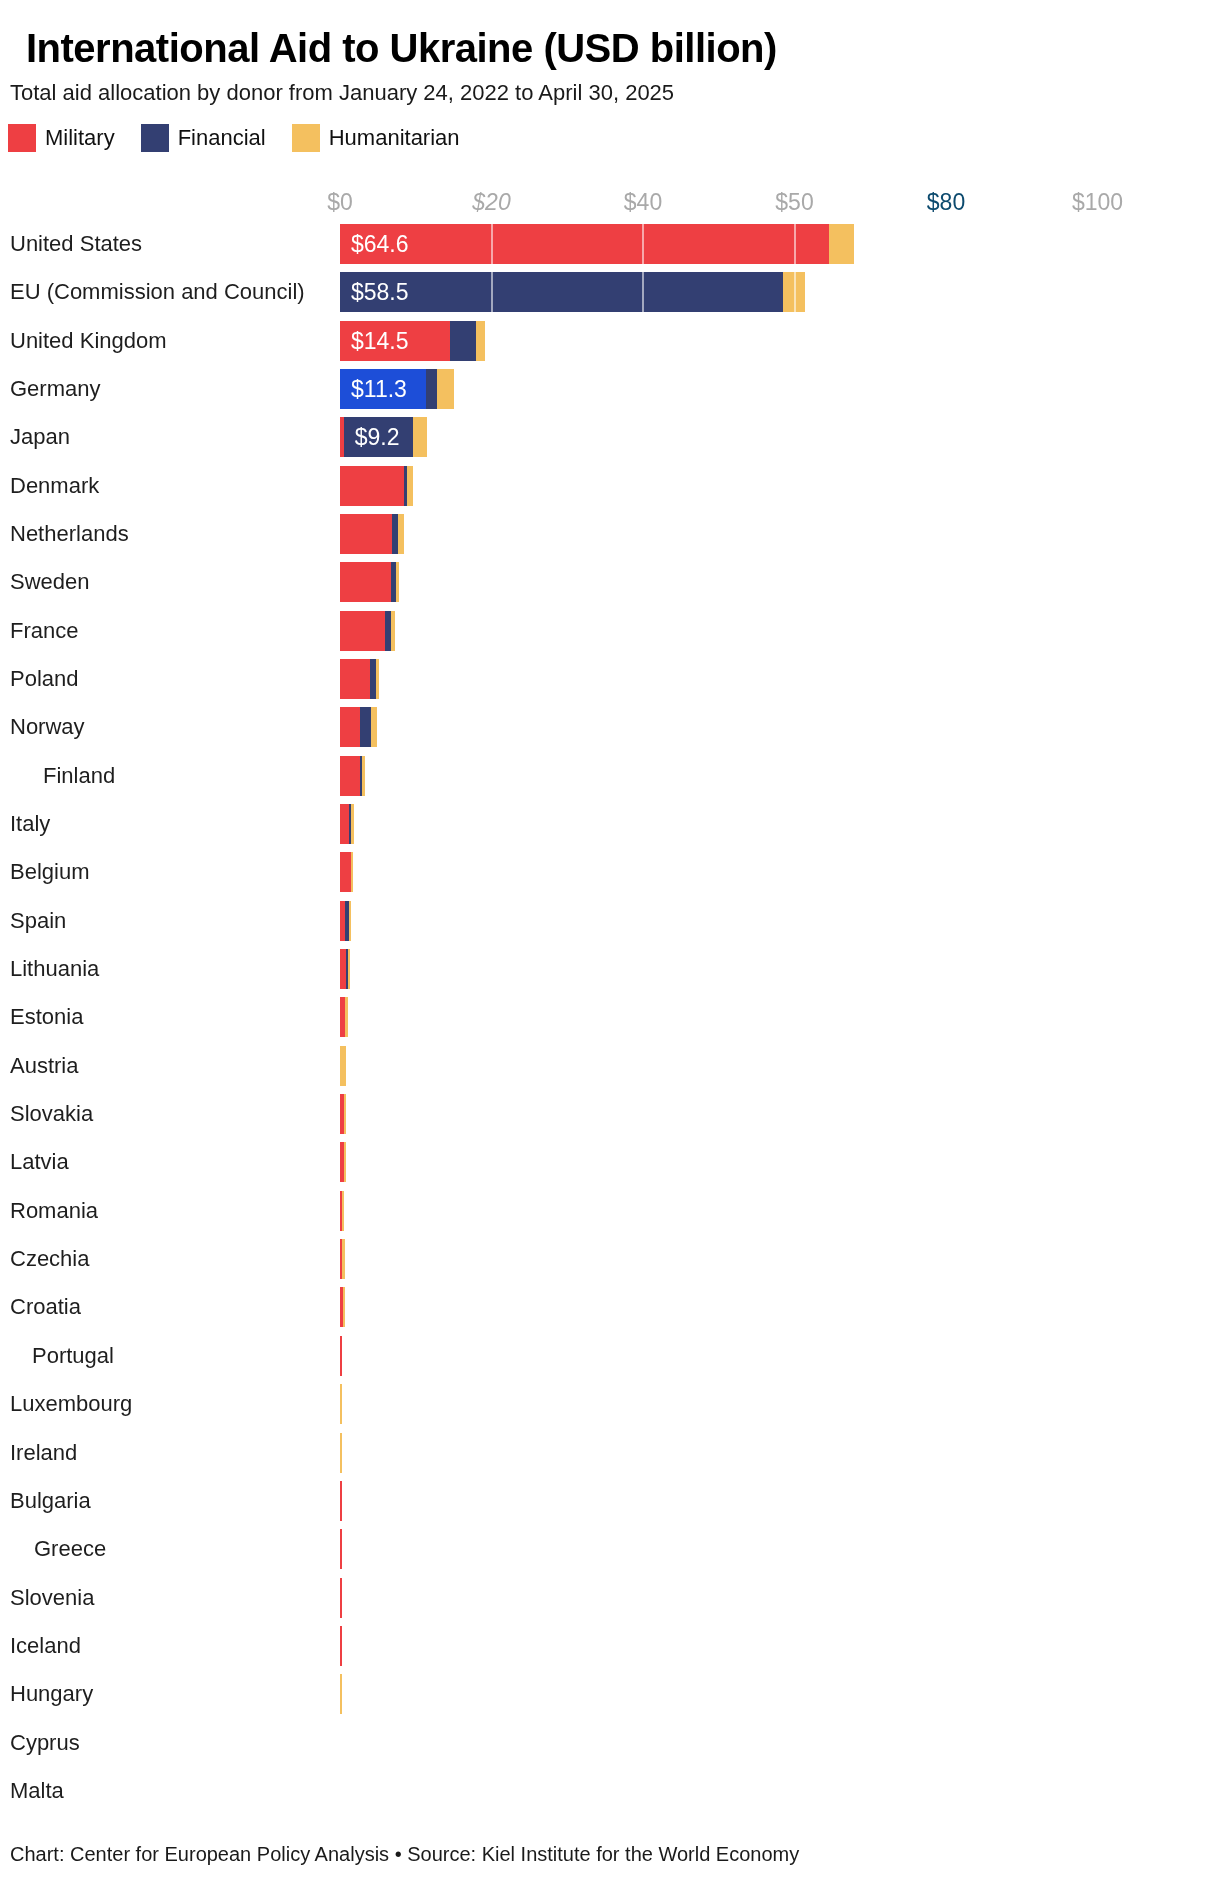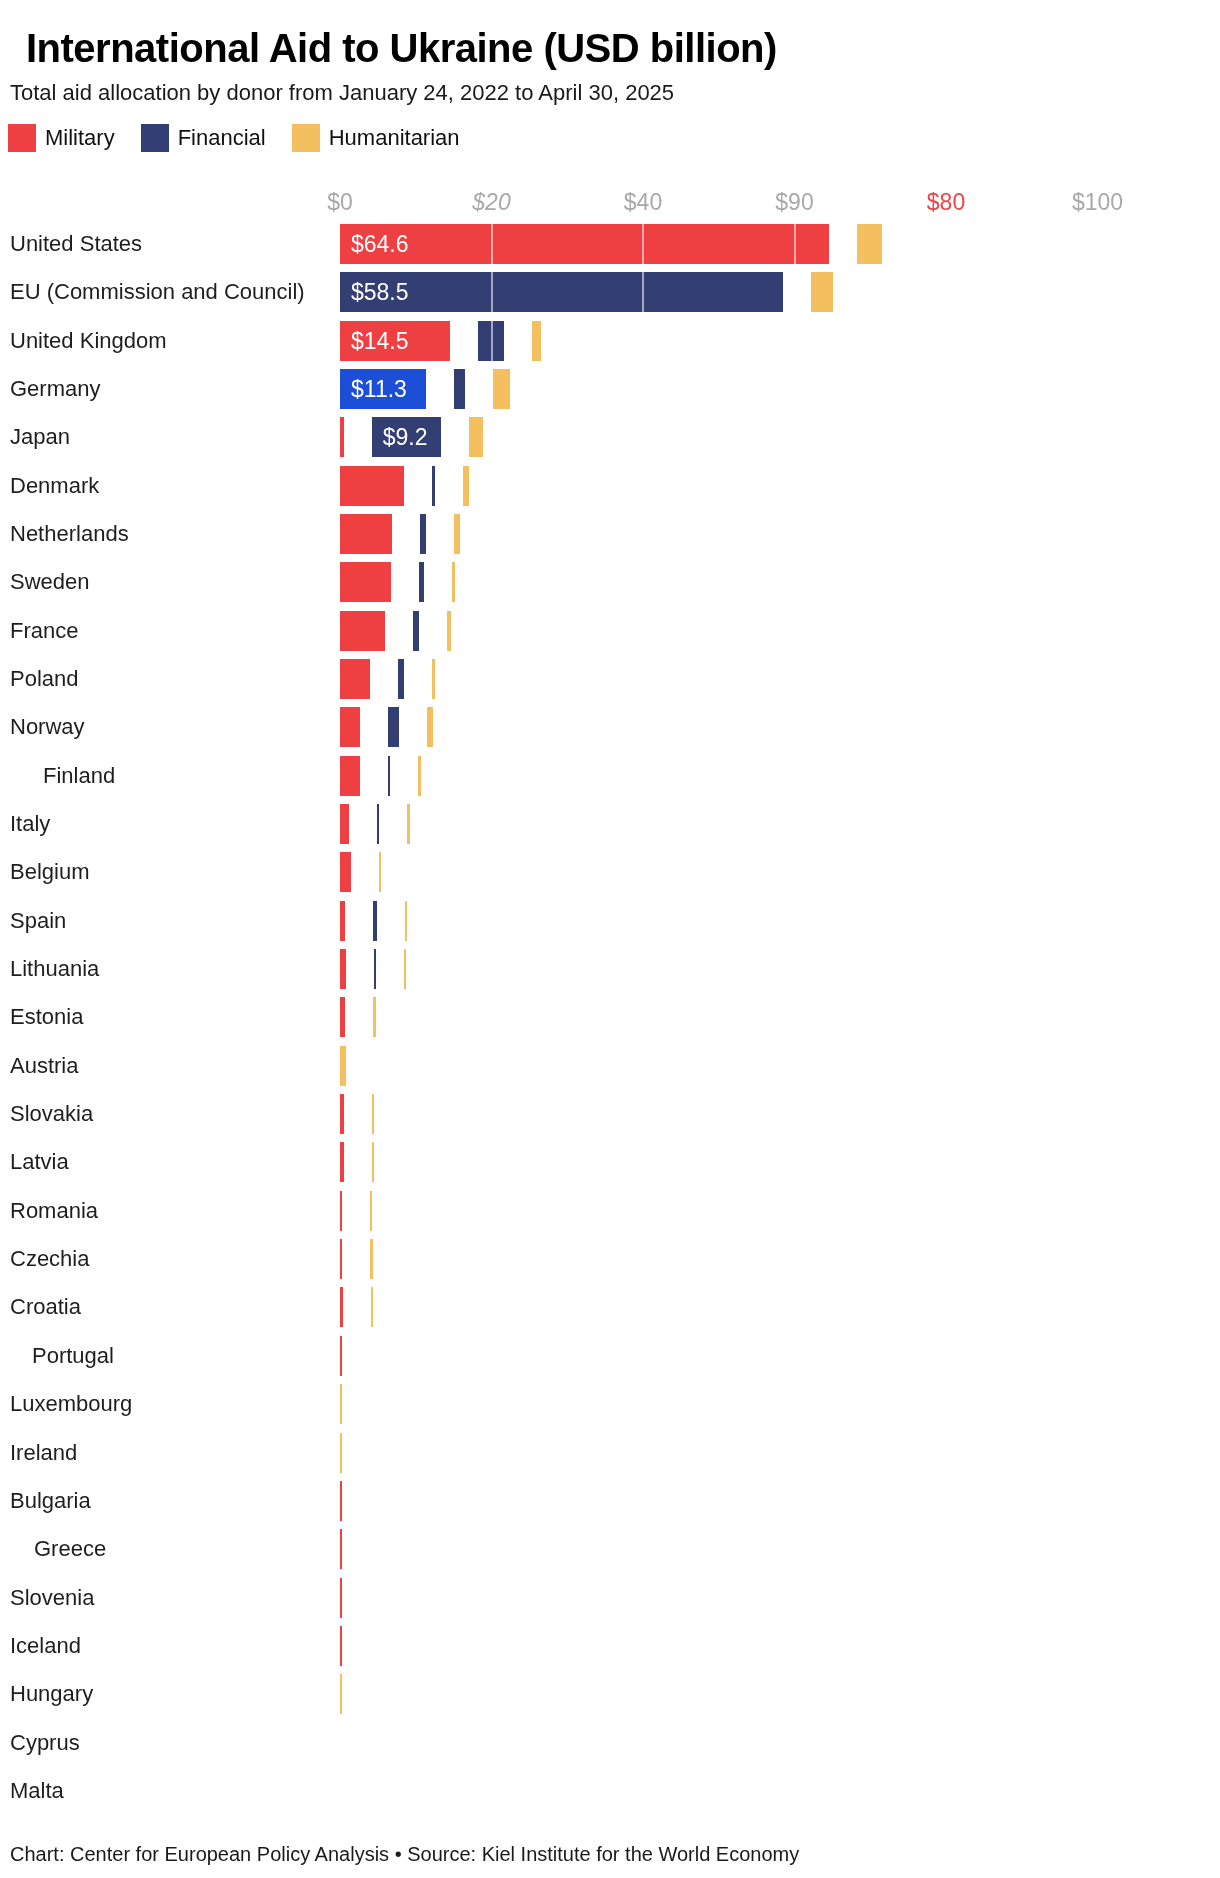--- a/index.html
+++ b/index.html
@@ -6,21 +6,21 @@
   body{width:1220px;height:1878px;position:relative;font-family:"Liberation Sans",sans-serif;color:#1a1a1a;overflow:hidden;}
   .page{position:absolute;inset:0;}
   .title{position:absolute;left:10px;top:10px;font-size:40px;font-weight:700;letter-spacing:-0.5px;color:#000;margin:16px;}
   .subtitle{position:absolute;left:10px;top:80px;font-size:22px;font-weight:400;color:#1a1a1a;margin:0;}
   .legend{position:absolute;left:8px;top:124px;display:flex;align-items:center;}
   .legend-item{display:flex;align-items:center;margin-right:26px;}
   .legend-item .swatch{width:28px;height:28px;display:inline-block;}
   .legend-item .lbl{margin-left:9px;font-size:22px;color:#111;}
   .axis-label{position:absolute;top:188px;height:28px;line-height:28px;font-size:23px;color:#a9a9a9;transform:translateX(-50%);white-space:nowrap;}
   .row-label{position:absolute;left:10px;height:28px;line-height:28px;font-size:22px;color:#1e1e1e;white-space:nowrap;z-index:1;}
-  .bar{position:absolute;display:flex;height:32px;z-index:1;gap:28px;}
+  .bar{position:absolute;display:flex;height:32px;z-index:1;}
   .seg{height:40px;position:relative;}
   .seg .val{position:relative;z-index:4;display:inline-block;padding-left:11px;line-height:40px;font-size:23px;color:#ffffff;white-space:nowrap;}
   .gridline{position:absolute;width:2px;background:rgba(255,255,255,0.55);z-index:3;}
   .footer{position:absolute;left:10px;top:1843px;font-size:20px;color:#1a1a1a;}
 </style>
 </head>
 <body>
 
 <div class="page">
   <h1 class="title">International Aid to Ukraine (USD billion)</h1>
@@ -38,22 +38,22 @@
     <div class="legend-item">
       <span class="swatch" style="background: rgb(244, 192, 95);"></span>
       <span class="lbl">Humanitarian</span>
     </div>
   </div>
 
   <div id="plot">
       <div class="axis-label" style="left: 340px; color: rgb(169, 169, 169);">$0</div>
       <div class="axis-label" style="left: 491.5px; color: rgb(169, 169, 169); font-style: italic;">$20</div>
       <div class="axis-label" style="left: 643px; color: rgb(169, 169, 169);">$40</div>
-      <div class="axis-label" style="left: 794.5px; color: rgb(169, 169, 169);">$90</div>
-      <div class="axis-label" style="left: 946px; color: #ef4444;">$80</div>
+      <div class="axis-label" style="left: 794.5px; color: rgb(169, 169, 169);">$50</div>
+      <div class="axis-label" style="left: 946px; color: #0c4a6e;">$80</div>
       <div class="axis-label" style="left: 1097.5px; color: rgb(169, 169, 169);">$100</div>
       <div class="row-label" style="top: 230px;">United States</div>
       <div class="bar" style="left: 340px; top: 224px;">
         <div class="seg" style="width: 489.345px; background: rgb(238, 63, 67);"><span class="val">$64.6</span></div>
         <div class="seg" style="width: 24.9975px; background: rgb(244, 192, 95);"></div>
       </div>
       <div class="row-label" style="top: 278.34px;">EU (Commission and Council)</div>
       <div class="bar" style="left: 340px; top: 272.34px;">
         <div class="seg" style="width: 443.137px; background: rgb(51, 63, 114);"><span class="val">$58.5</span></div>
         <div class="seg" style="width: 21.9675px; background: rgb(244, 192, 95);"></div>

